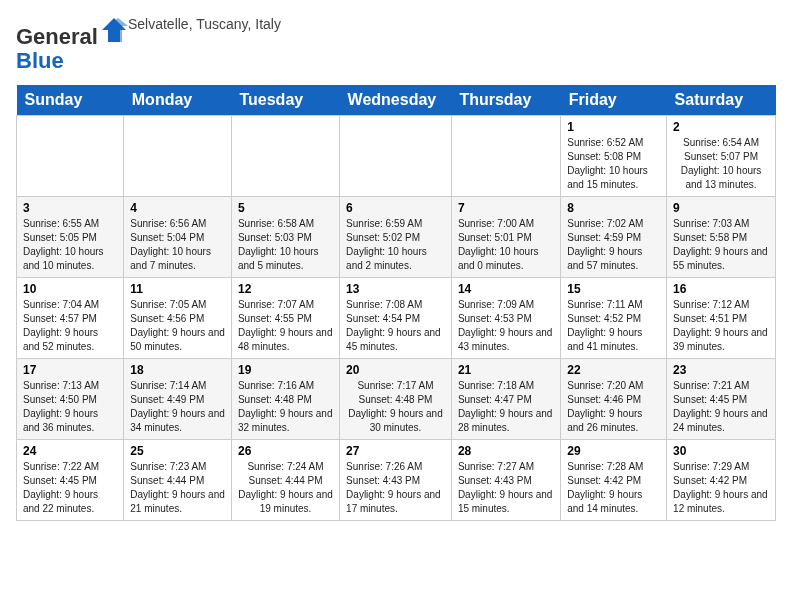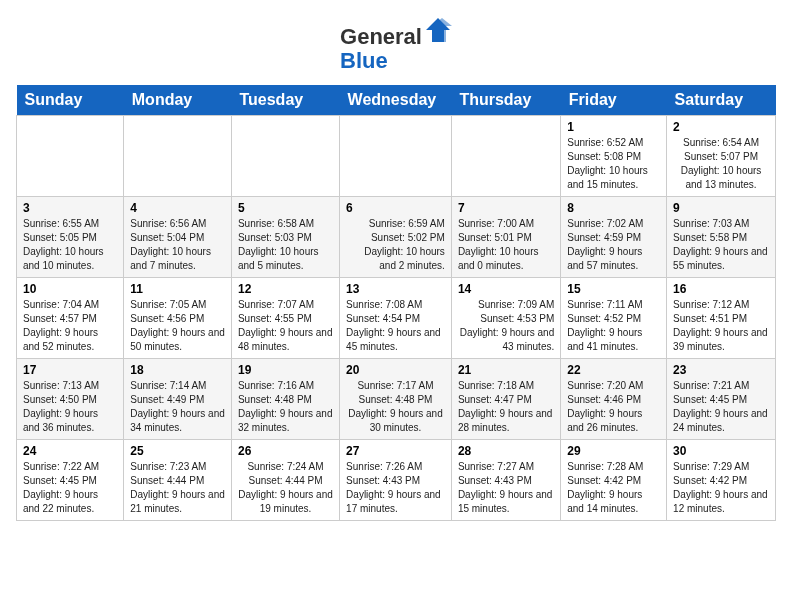--- a/index.html
+++ b/index.html
@@ -5,21 +5,21 @@
     * { box-sizing: border-box; margin: 0; padding: 0; }
     body {
       font-family: Arial, sans-serif;
       background: #fff;
       width: 792px;
       min-height: 612px;
       padding: 16px;
     }
     .header {
       display: flex;
-      justify-content: center;
+      justify-content: flex-start;
       align-items: flex-start;
       margin-bottom: 12px;
     }
     .logo {
       display: flex;
       align-items: center;
     }
     .logo-text {
       font-size: 22px;
       font-weight: bold;
@@ -92,20 +92,21 @@
       <div class="logo-text">
         <span class="general">General</span><svg class="logo-icon" viewBox="0 0 28 28">
             <polygon points="14,2 26,14 20,14 20,26 8,26 8,14 2,14" fill="#1565c0"></polygon>
             <polygon points="18,2 28,10 22,10 22,26 14,26 14,10 8,10 18,2" fill="#1565c0" opacity="0.5"></polygon>
           </svg><br>
         <span class="blue">Blue</span>
       </div>
     </div>
   </div>
   <div class="title-block">
+    <div class="location">Selvatelle, Tuscany, Italy</div>
   </div>
 </div>
 
 <table>
   <thead>
     <tr>
     <th>Sunday</th>
         <th>Monday</th>
         <th>Tuesday</th>
         <th>Wednesday</th>
@@ -148,21 +149,21 @@
 Daylight: 10 hours and 7 minutes.</div>
         </td>
         <td>
           <span class="day-num">5</span>
           <div class="day-info" style="white-space: pre-line;">Sunrise: 6:58 AM
 Sunset: 5:03 PM
 Daylight: 10 hours and 5 minutes.</div>
         </td>
         <td>
           <span class="day-num">6</span>
-          <div class="day-info" style="white-space: pre-line; text-align: right;">Sunrise: 6:59 AM
+          <div class="day-info" style="white-space: pre-line;">Sunrise: 6:59 AM
 Sunset: 5:02 PM
 Daylight: 10 hours and 2 minutes.</div>
         </td>
         <td>
           <span class="day-num">7</span>
           <div class="day-info" style="white-space: pre-line;">Sunrise: 7:00 AM
 Sunset: 5:01 PM
 Daylight: 10 hours and 0 minutes.</div>
         </td>
         <td>
@@ -198,21 +199,21 @@
 Daylight: 9 hours and 48 minutes.</div>
         </td>
         <td>
           <span class="day-num">13</span>
           <div class="day-info" style="white-space: pre-line;">Sunrise: 7:08 AM
 Sunset: 4:54 PM
 Daylight: 9 hours and 45 minutes.</div>
         </td>
         <td>
           <span class="day-num">14</span>
-          <div class="day-info" style="white-space: pre-line; text-align: right;">Sunrise: 7:09 AM
+          <div class="day-info" style="white-space: pre-line;">Sunrise: 7:09 AM
 Sunset: 4:53 PM
 Daylight: 9 hours and 43 minutes.</div>
         </td>
         <td>
           <span class="day-num">15</span>
           <div class="day-info" style="white-space: pre-line;">Sunrise: 7:11 AM
 Sunset: 4:52 PM
 Daylight: 9 hours and 41 minutes.</div>
         </td>
         <td>

